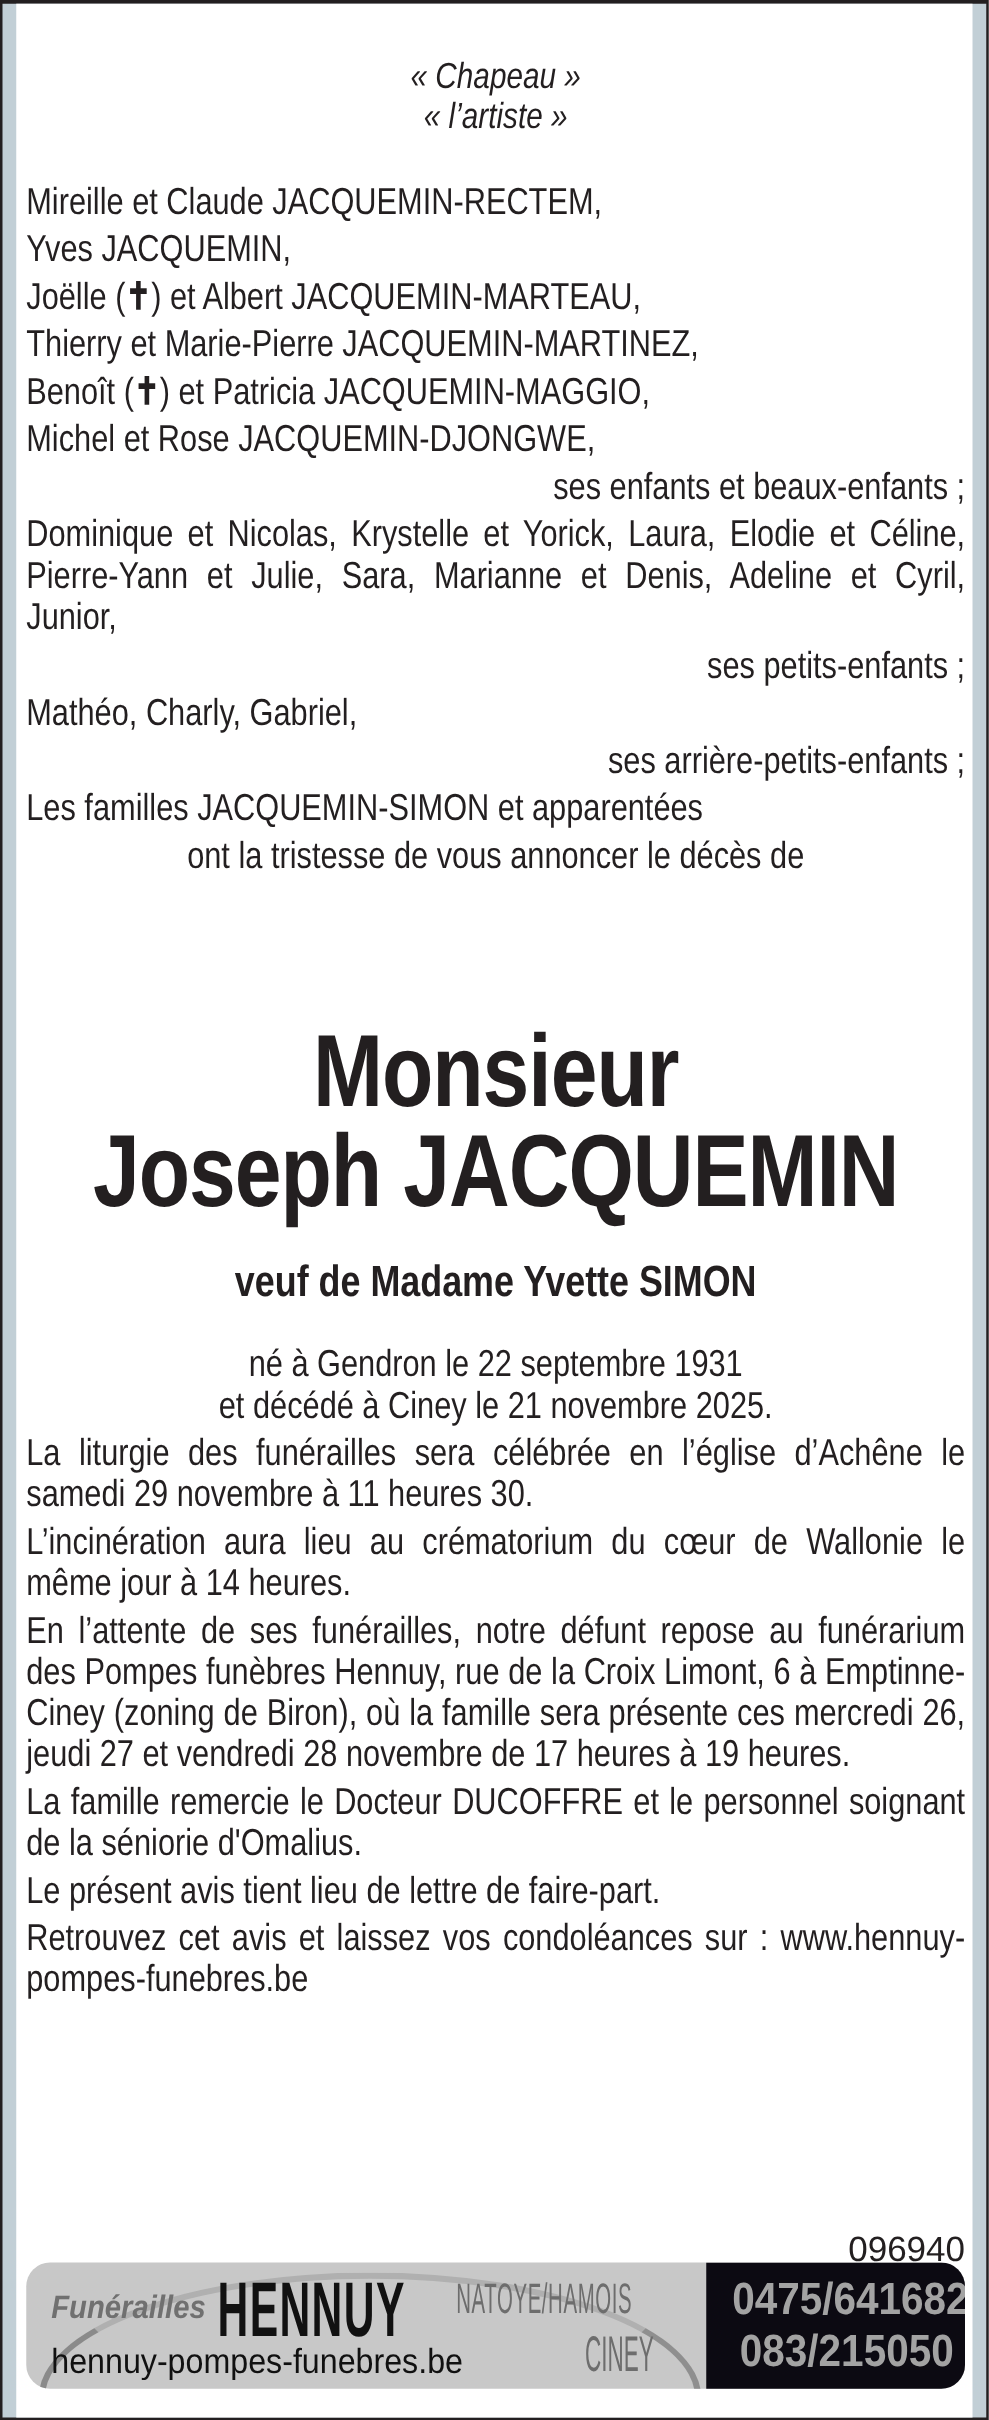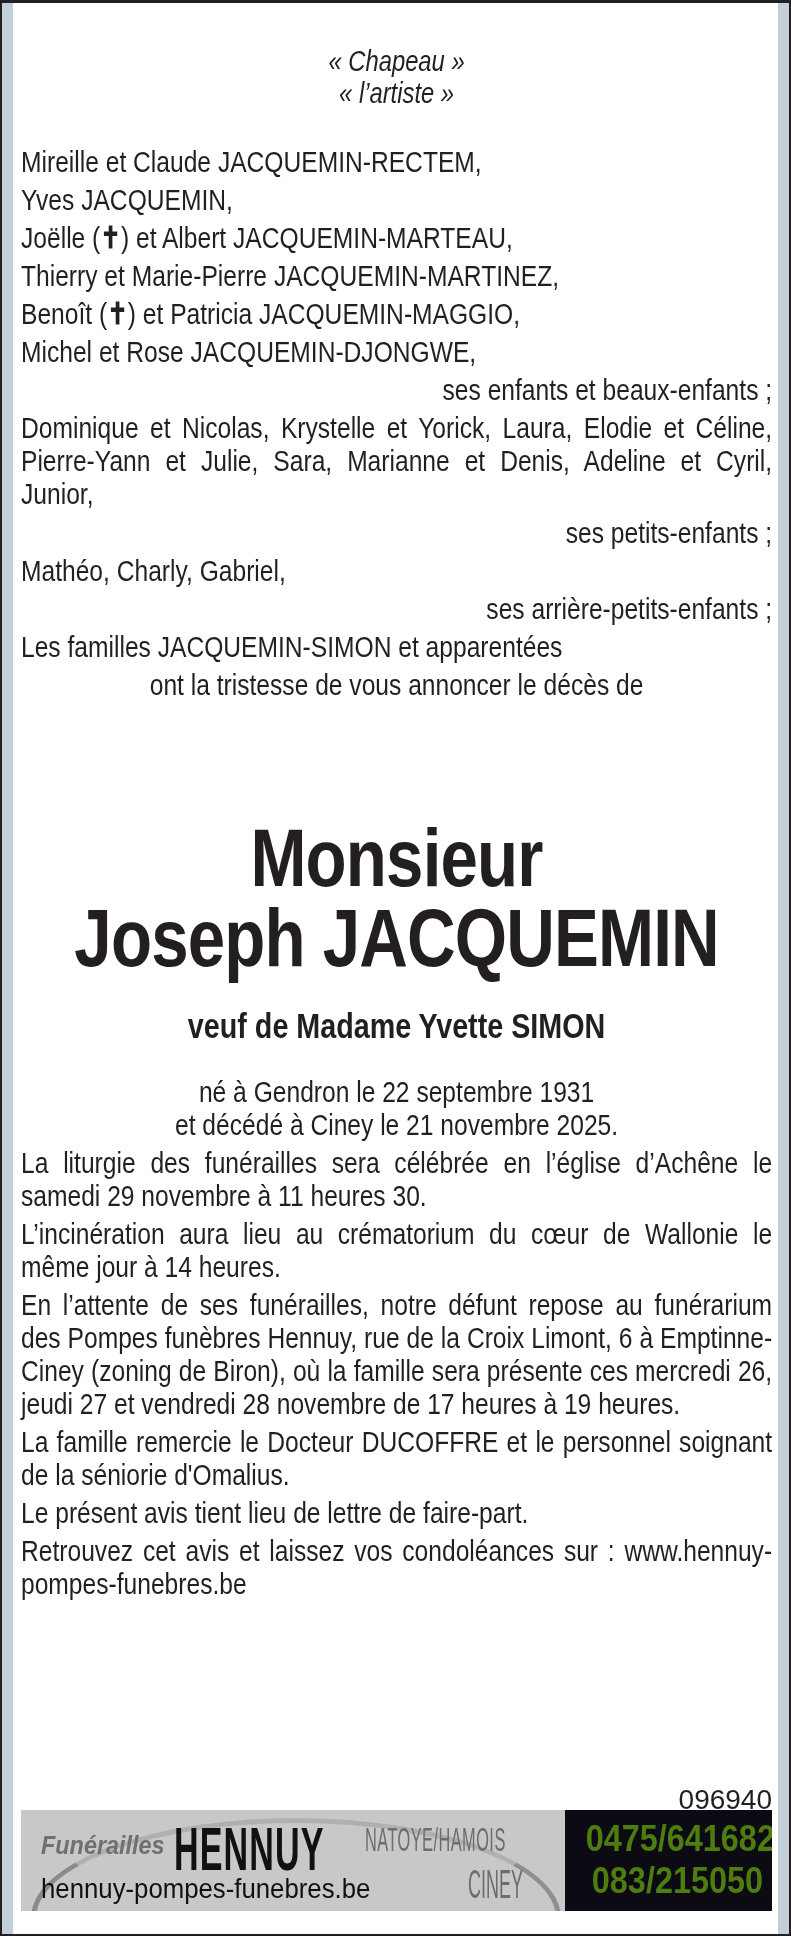--- a/index.html
+++ b/index.html
@@ -45,21 +45,21 @@
   .body-block {
     position: absolute; left: 0; width: 916px; font-size: 30px;
   }
   .body-block p { margin: 0 0 5px 0; text-align: justify; text-align-last: left; line-height: 33px; }
   .body-block .dates { text-align: center; text-align-last: center; line-height: 33px; margin-bottom: 5px; }
   .ref {
     position: absolute; right: 6px; top: 1781px; font-size: 28px; text-align: right;
   }
   .banner {
     position: absolute; left: 8px; top: 1807px; width: 751px; height: 101px;
-    background: #c8c8c8; overflow: hidden;
+    background: #c8c8c8; overflow: hidden; border-radius: 19px;
   }
   .arc {
     position: absolute; left: 10px; top: 8px; width: 520px; height: 190px;
     border-radius: 50%; border: 5px solid transparent;
     border-left-color: #8a8a8a; border-top-color: #b0b0b0; border-right-color: #8f8f8f;
   }
   .fun {
     position: absolute; left: 20px; top: 20px; font-size: 26px;
     font-style: italic; font-weight: bold; color: #707070;
     transform: scaleX(0.9); transform-origin: 0 0;
@@ -76,21 +76,21 @@
   .town2 {
     position: absolute; left: 447px; top: 52px; font-size: 40px; color: #6d6d6d;
     transform: scaleX(0.45); transform-origin: 0 0; line-height: 44px;
   }
   .site {
     position: absolute; left: 20px; top: 62px; font-size: 28px; color: #111;
     transform: scaleX(0.92); transform-origin: 0 0; line-height: 34px;
   }
   .phones {
     position: absolute; left: 544px; top: 0; width: 207px; height: 116px;
-    background: #0c0a12; color: #4d7c0f; text-align: right;
+    background: #0c0a12; color: #a3a3a3; text-align: right;
   }
   .phones .ph {
     font-size: 36px; font-weight: bold; line-height: 42px; padding-right: 10px;
     transform: scaleX(0.9); transform-origin: 100% 0;
   }
 </style>
 </head>
 <body>
 
 <div class="frame">

